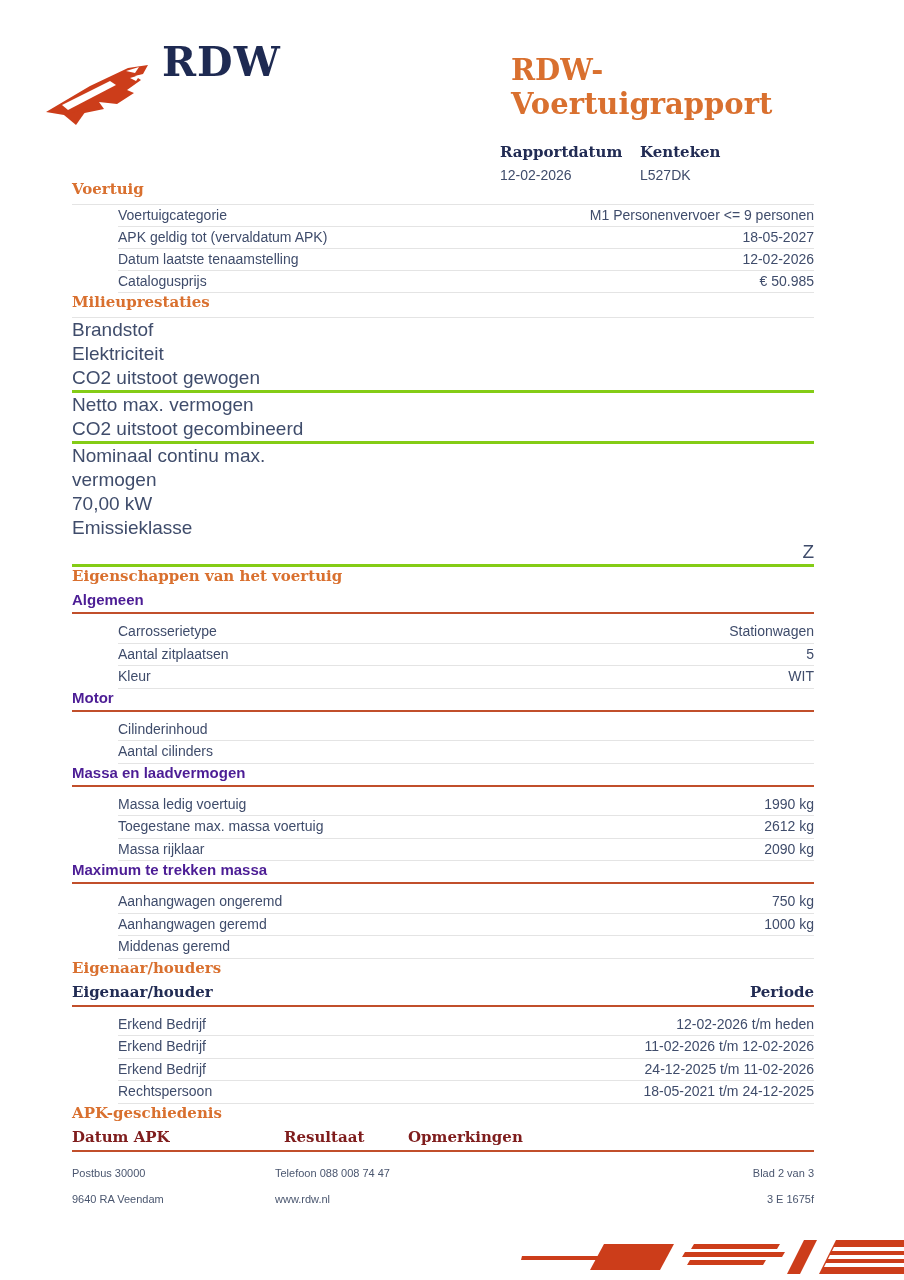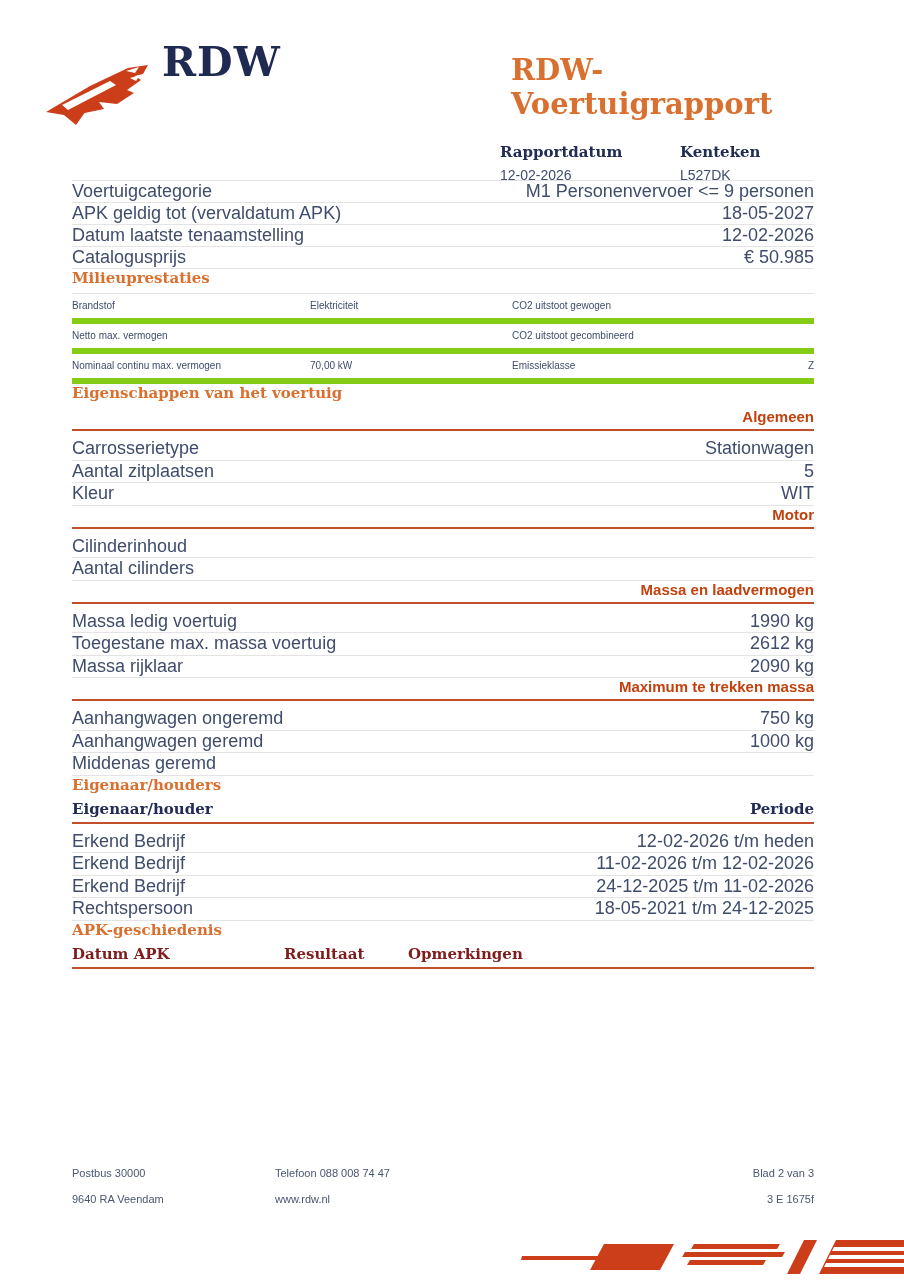--- a/index.html
+++ b/index.html
@@ -11,43 +11,43 @@
 
   
   .brand{position:absolute;left:40px;top:38px;width:230px;height:100px;}
   .brand-wing{position:absolute;left:0;top:14px;width:120px;height:80px;}
   .brand-word{position:absolute;left:122px;top:0;font-family:"DejaVu Serif",serif;
     font-weight:bold;font-size:41px;color:#1e2a52;letter-spacing:1px;}
 
   .title-block{position:absolute;left:500px;top:42px;width:360px;}
   .doc-title{font-family:"DejaVu Serif",serif;font-weight:bold;font-size:29px;
     color:#d9702f;margin:11px;line-height:34px;}
-  .meta-row{display:flex;margin-top:22px;gap:40px;}
+  .meta-row{display:flex;margin-top:22px;}
   .meta-col1{width:140px;}
   .meta-label{font-family:"DejaVu Serif",serif;font-weight:bold;font-size:15px;color:#222c54;}
   .meta-value{font-size:14px;color:#3f4c6b;margin-top:6px;}
 
   
   .content{position:absolute;left:72px;top:180px;width:742px;}
   h2.sec{font-family:"DejaVu Serif",serif;font-weight:bold;font-size:15px;
     color:#d9702f;margin:0 0 6px 0;line-height:18px;}
-  h3.sub{font-size:15px;font-weight:bold;color:#c2410c;margin:0;line-height:17px;text-align:right;}
+  h3.sub{font-size:15px;font-weight:bold;color:#4c1d95;margin:0;line-height:17px;}
   .orange-rule{border:0;border-top:2px solid #c14f2b;margin:4px 0 0 0;}
 
   .kv-table{border-top:1px solid #e4e4e4;}
   .kv-row{display:flex;justify-content:space-between;line-height:21px;
-    border-bottom:1px solid #e4e4e4;font-size:18px;}
+    border-bottom:1px solid #e4e4e4;font-size:14px;margin-left:46px;}
   .kv-row .v{text-align:right;}
 
   .sub-table .kv-row:first-child{border-top:none;}
   .sub-table{margin-top:7px;}
   .sub-table .kv-row{line-height:21.5px;justify-content:space-between;}
   .no-topline{border-top:none;}
 
-  .env-row{display:flex;line-height:24px;border-bottom:6px solid #84cc16;font-size:10px;}
+  .env-row{display:flex;line-height:24px;border-bottom:3px solid #84cc16;font-size:19px;flex-direction:column;}
   .env-row .l1{width:238px;}
   .env-row .v1{width:202px;}
   .env-row .l2{flex:1;}
   .env-row .v2{text-align:right;}
 
   .mt-voertuig{margin-top:0;}
   .mt-milieu{margin-top:45px;}
   .mt-eig{margin-top:66px;}
   .mt-sub1{margin-top:7px;}
   .mt-sub{margin-top:25px;}
@@ -93,20 +93,21 @@
     </div>
     <div>
       <div class="meta-label">Kenteken</div>
       <div class="meta-value">L527DK</div>
     </div>
   </div>
 </div>
 
 <div class="content">
 
+  <h2 class="sec mt-voertuig">Voertuig</h2>
   <div class="kv-table">
     <div class="kv-row">
       <span>Voertuigcategorie</span>
       <span class="v">M1 Personenvervoer &lt;= 9 personen</span>
     </div>
     <div class="kv-row">
       <span>APK geldig tot (vervaldatum APK)</span>
       <span class="v">18-05-2027</span>
     </div>
     <div class="kv-row">

